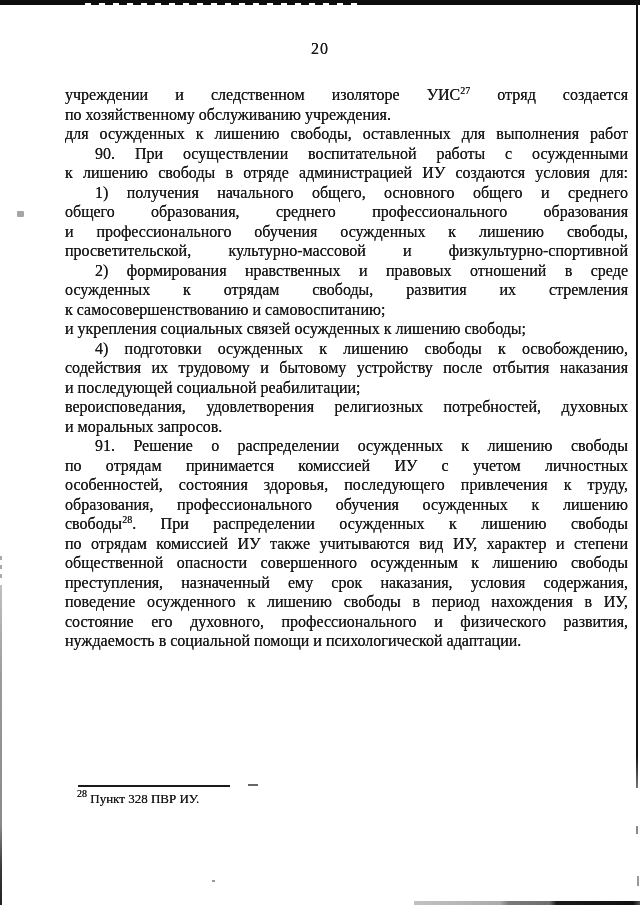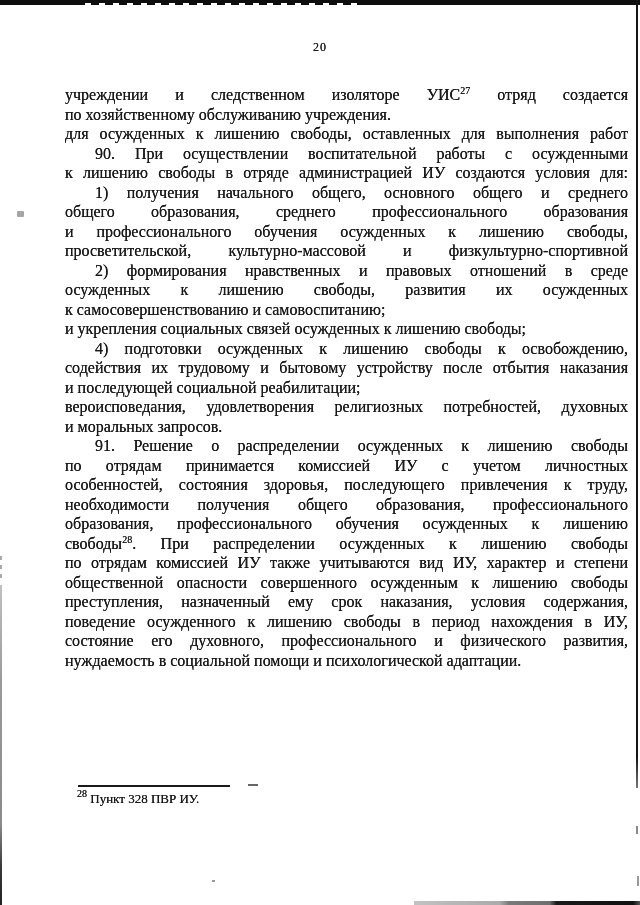--- a/index.html
+++ b/index.html
@@ -3,21 +3,21 @@
 <meta charset="utf-8">
 <style>
   html,body{margin:0;padding:0;}
   body{
     width:640px;height:905px;position:relative;overflow:hidden;
     background:#ffffff;color:#1a1a1a;
     font-family:"Liberation Serif","DejaVu Serif",serif;
   }
   .page-number{
     position:absolute;top:40px;left:0;width:640px;text-align:center;
-    font-size:12px;letter-spacing:1px;text-shadow:0 0 .5px currentColor;
+    font-size:16px;letter-spacing:1px;text-shadow:0 0 .5px currentColor;
   }
   #body-text{
     position:absolute;left:65px;top:85px;width:563px;
     font-size:16px;line-height:19.5px;text-shadow:0 0 .5px currentColor;
   }
   .line{min-height:19.5px;}
   .line.jl{text-align:justify;text-align-last:justify;}
   .line.ll{text-align:left;text-align-last:left;}
   .line.ind{text-indent:30px;}
   sup{font-size:10px;line-height:0;position:relative;top:-6px;vertical-align:baseline;}
@@ -65,32 +65,31 @@
     <div class="line jl">учреждении и следственном изоляторе УИС<sup>27</sup> отряд создается</div>
     <div class="line ll">по хозяйственному обслуживанию учреждения.</div>
     <div class="line jl">для осужденных к лишению свободы, оставленных для выполнения работ</div>
     <div class="line jl ind">90. При осуществлении воспитательной работы с осужденными</div>
     <div class="line jl">к лишению свободы в отряде администрацией ИУ создаются условия для:</div>
     <div class="line jl ind">1) получения начального общего, основного общего и среднего</div>
     <div class="line jl">общего образования, среднего профессионального образования</div>
     <div class="line jl">и профессионального обучения осужденных к лишению свободы,</div>
     <div class="line jl">просветительской, культурно-массовой и физкультурно-спортивной</div>
     <div class="line jl ind">2) формирования нравственных и правовых отношений в среде</div>
-    <div class="line jl">осужденных к лишению свободы, развития их осужденных</div>
+    <div class="line jl">осужденных к отрядам свободы, развития их стремления</div>
     <div class="line ll">к самосовершенствованию и самовоспитанию;</div>
     <div class="line ll">и укрепления социальных связей осужденных к лишению свободы;</div>
     <div class="line jl ind">4) подготовки осужденных к лишению свободы к освобождению,</div>
     <div class="line jl">содействия их трудовому и бытовому устройству после отбытия наказания</div>
     <div class="line ll">и последующей социальной реабилитации;</div>
     <div class="line jl">вероисповедания, удовлетворения религиозных потребностей, духовных</div>
     <div class="line ll">и моральных запросов.</div>
     <div class="line jl ind">91. Решение о распределении осужденных к лишению свободы</div>
     <div class="line jl">по отрядам принимается комиссией ИУ с учетом личностных</div>
     <div class="line jl">особенностей, состояния здоровья, последующего привлечения к труду,</div>
-    <div class="line jl">необходимости получения общего образования, профессионального</div>
     <div class="line jl">образования, профессионального обучения осужденных к лишению</div>
     <div class="line jl">свободы<sup>28</sup>. При распределении осужденных к лишению свободы</div>
     <div class="line jl">по отрядам комиссией ИУ также учитываются вид ИУ, характер и степени</div>
     <div class="line jl">общественной опасности совершенного осужденным к лишению свободы</div>
     <div class="line jl">преступления, назначенный ему срок наказания, условия содержания,</div>
     <div class="line jl">поведение осужденного к лишению свободы в период нахождения в ИУ,</div>
     <div class="line jl">состояние его духовного, профессионального и физического развития,</div>
     <div class="line ll">нуждаемость в социальной помощи и психологической адаптации.</div>
   </div>
 

